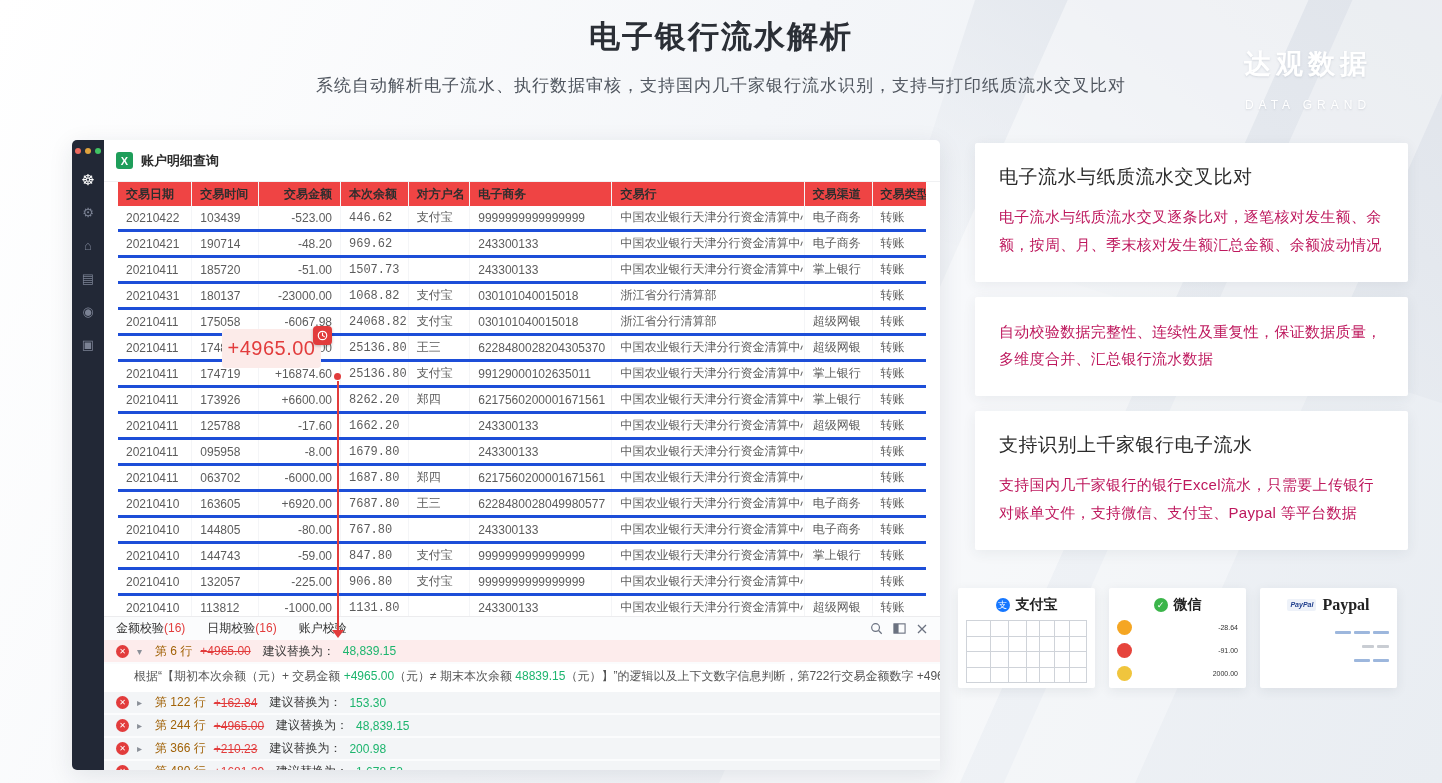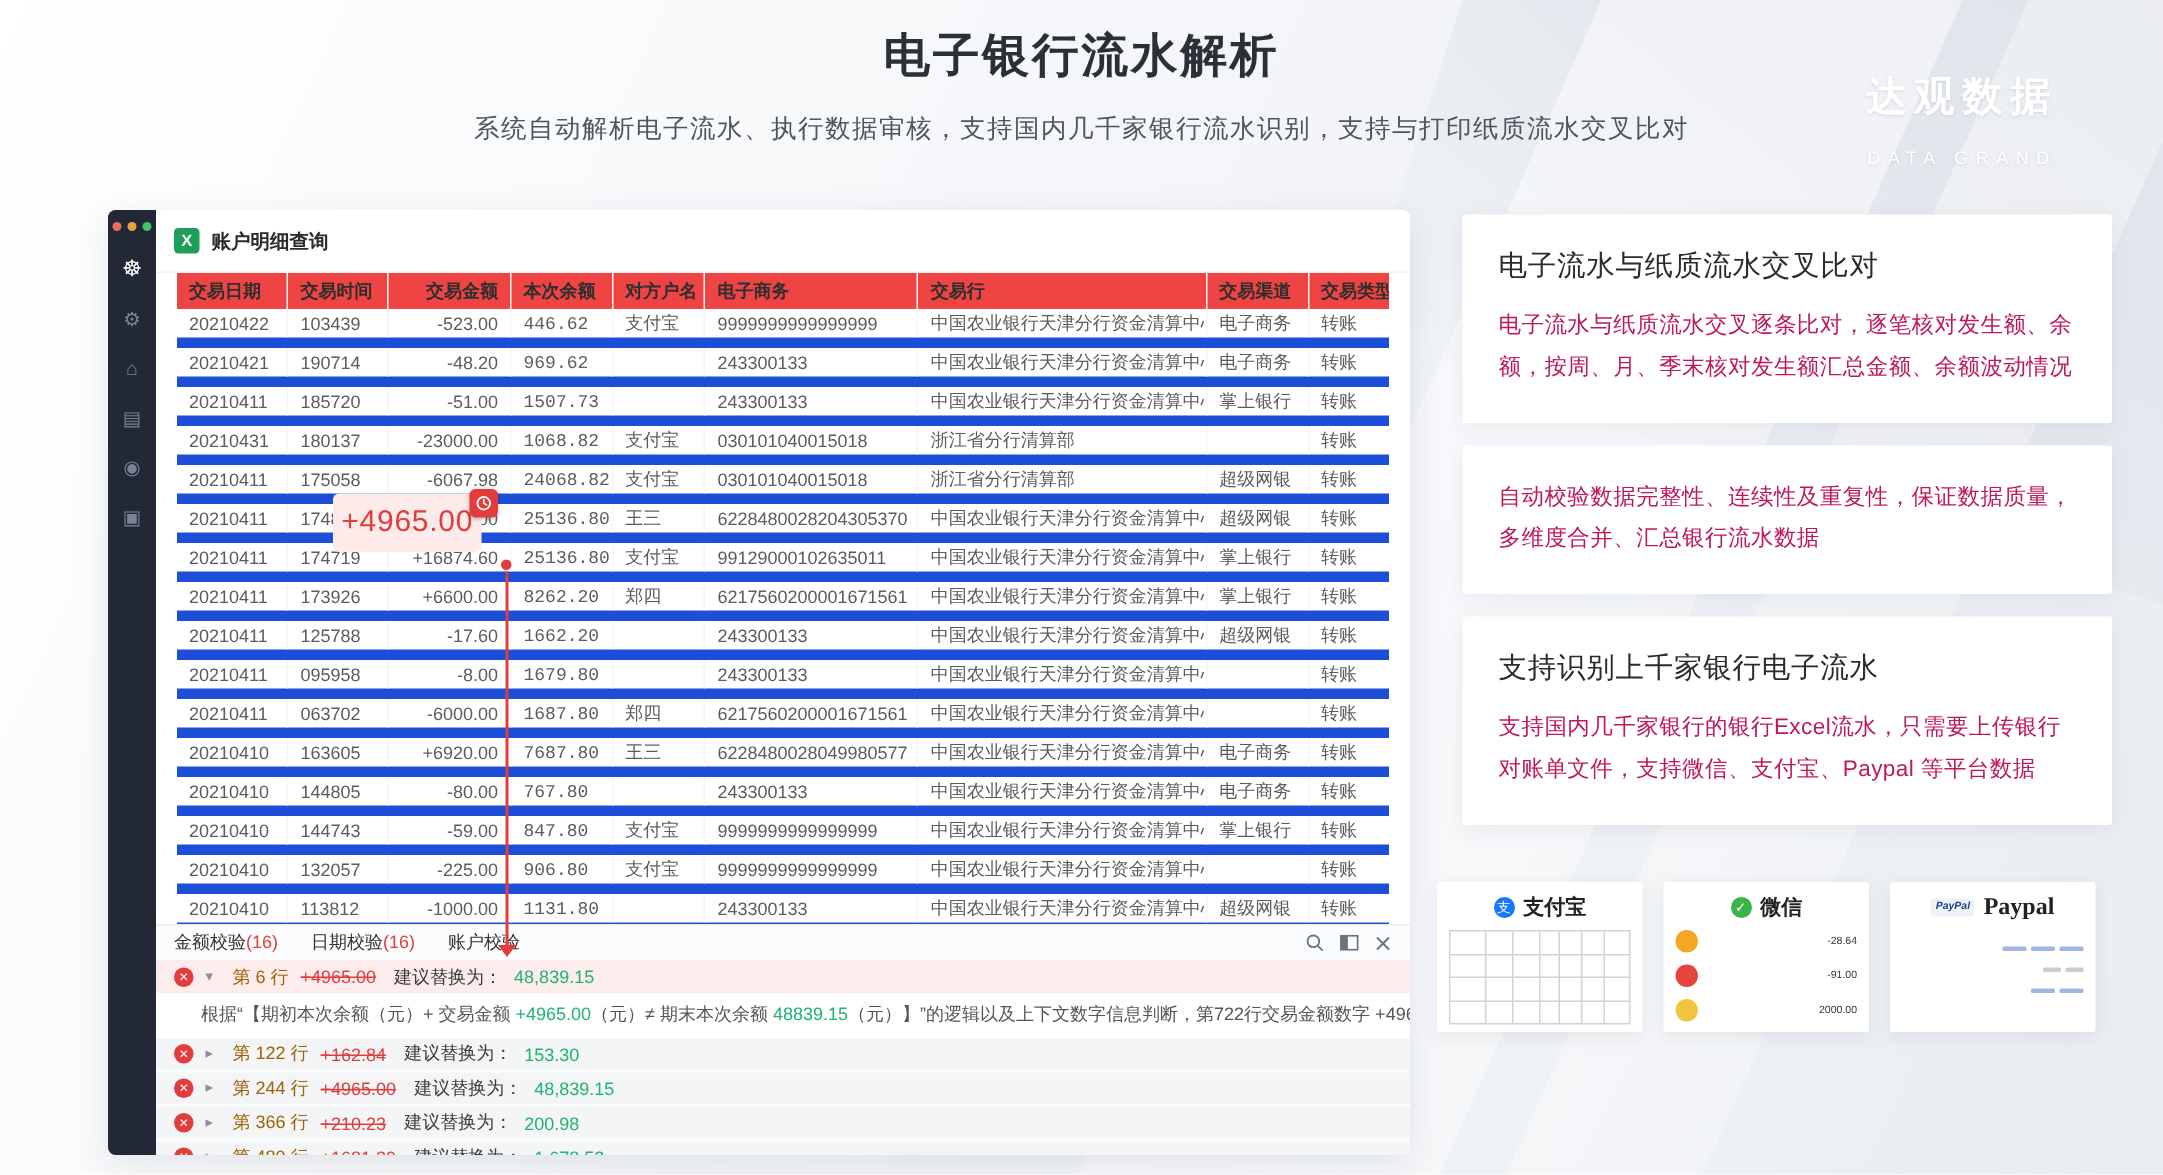--- a/index.html
+++ b/index.html
@@ -46,21 +46,21 @@
   .doc-title { font-size:13px; font-weight:bold; color:#2b2b2b; }
 
   
   .table { flex:1; margin:0 14px; overflow:hidden; min-height:0; }
   .tr { display:flex; }
   .th,.td { padding:0 8px; font-size:12px; white-space:nowrap; overflow:hidden;
     display:flex; align-items:center; border-right:1px solid #f4f5f7; }
   .th:last-child,.td:last-child { border-right:none; }
   .thead { height:24px; background:#ef4444; }
   .th { font-weight:bold; color:#2e2e2e; }
-  .tbody .tr { height:26px; border-bottom:7px solid #1d4ed8; cursor:pointer; }
+  .tbody .tr { height:26px; border-bottom:3px solid #1d4ed8; cursor:pointer; }
   .td { color:#5c5c5c; }
   .c0 { width:9.2%; } .c1 { width:8.2%; } .c2 { width:10.2%; justify-content:flex-end; }
   .c3 { width:8.4%;font-family:Liberation Mono, monospace; } .c4 { width:7.6%; } .c5 { width:17.6%; }
   .c6 { width:23.8%; } .c7 { width:8.4%; } .c8 { flex:1; }
 
   
   .hl-box { position:absolute; left:150px; top:189px; width:99px; height:39px; background:#fcebe9;
     border-radius:4px; display:flex; align-items:center; justify-content:center; z-index:6; cursor:pointer;}
   .hl-val { font-size:20px; color:#e23c3c; font-weight:500; letter-spacing:.5px; }
   .hl-badge { position:absolute; right:-11px; top:-3px; width:19px; height:19px; background:#e23c3c;

